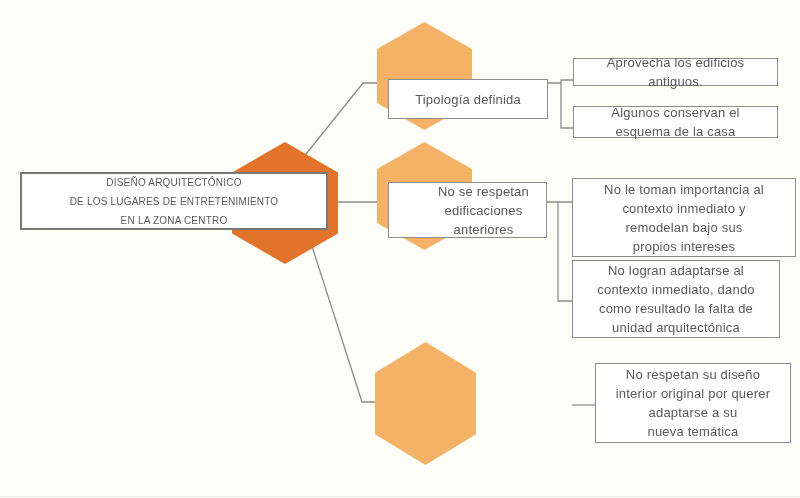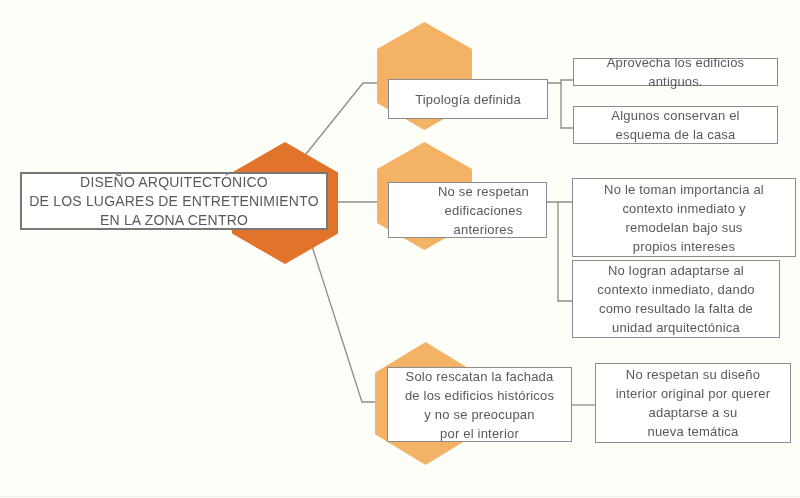--- a/index.html
+++ b/index.html
@@ -27,25 +27,25 @@
     color:var(--text,#58595B);
     display:flex;align-items:center;justify-content:center;
     text-align:center;
     white-space:pre-line;
     font-size:13px;line-height:19px;letter-spacing:0.2px;
     box-sizing:border-box;
   }
   .box.title{
     left:20px;top:172px;width:308px;height:58px;
     border:2px solid #787878;
-    font-size:14px;line-height:19px;
+    font-size:10px;line-height:19px;
   }
   .box.b1-label{left:388px;top:63px;width:160px;height:40px;margin-top:16px;}
   .box.b1-c1{left:573px;top:58px;width:205px;height:28px;}
-  .box.b1-c2{left:573px;top:106px;width:205px;height:38px;}
+  .box.b1-c2{left:573px;top:106px;width:205px;height:32px;}
   .box.b2-label{left:388px;top:182px;width:159px;height:56px;padding-left:32px;}
   .box.b2-c1{left:572px;top:178px;width:224px;height:79px;}
   .box.b2-c2{left:572px;top:260px;width:208px;height:78px;}
   .box.b3-label{left:387px;top:367px;width:185px;height:75px;}
   .box.b3-c1{left:595px;top:363px;width:196px;height:80px;}
   .bottom-edge{
     position:absolute;left:0;bottom:1px;width:800px;height:1px;
     background:#ECECE6;z-index:0;
   }
 </style>
@@ -82,23 +82,19 @@
 edificaciones anteriores</div>
   <div class="box b2-c1">No le toman importancia al
 contexto inmediato y
 remodelan bajo sus
 propios intereses</div>
   <div class="box b2-c2">No logran adaptarse al
 contexto inmediato, dando
 como resultado la falta de
 unidad arquitectónica</div>
 
-  <div class="box b3-label">Solo rescatan la fachada
-de los edificios históricos
-y no se preocupan
-por el interior</div>
   <div class="box b3-c1">No respetan su diseño
 interior original por querer
 adaptarse a su
 nueva temática</div>
 
   <div class="bottom-edge"></div>
 </div>
 
 </body></html>

